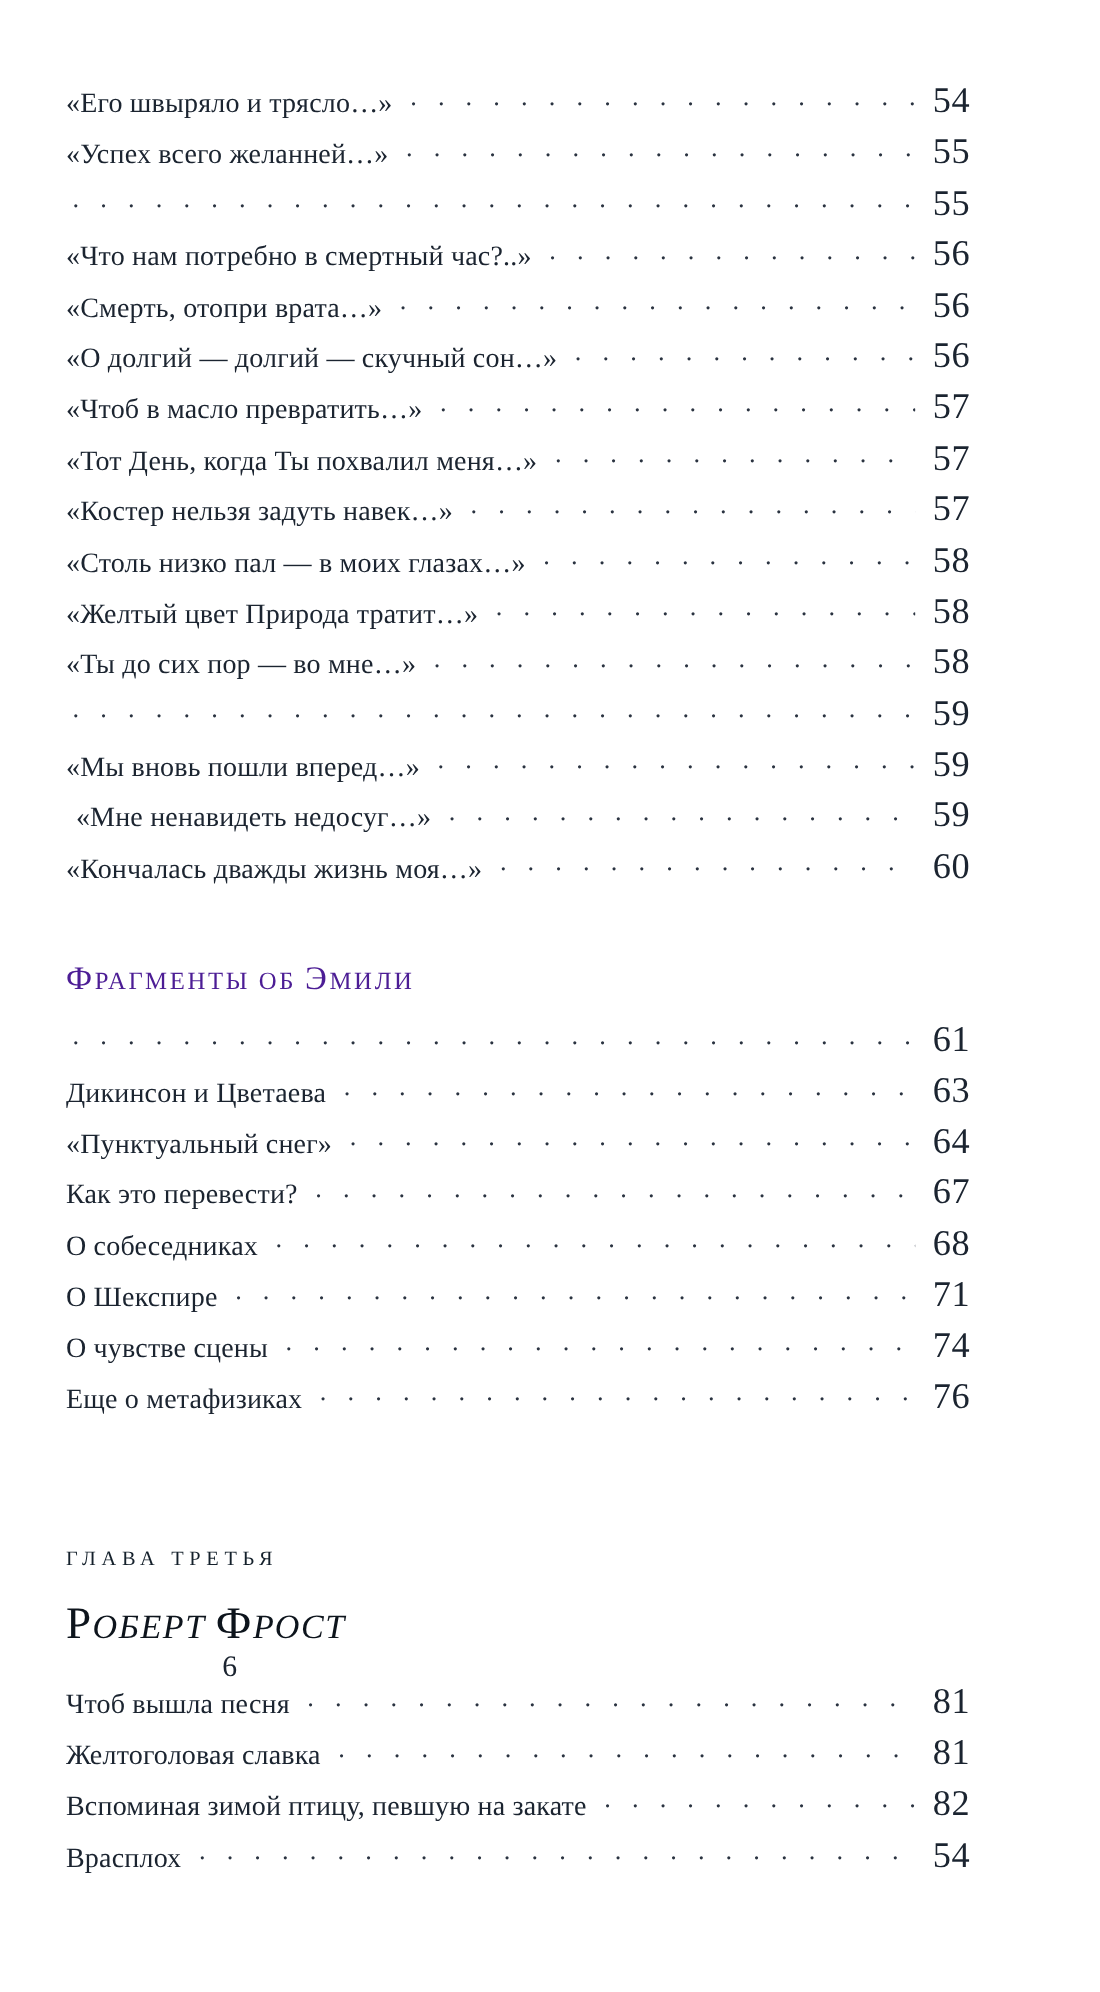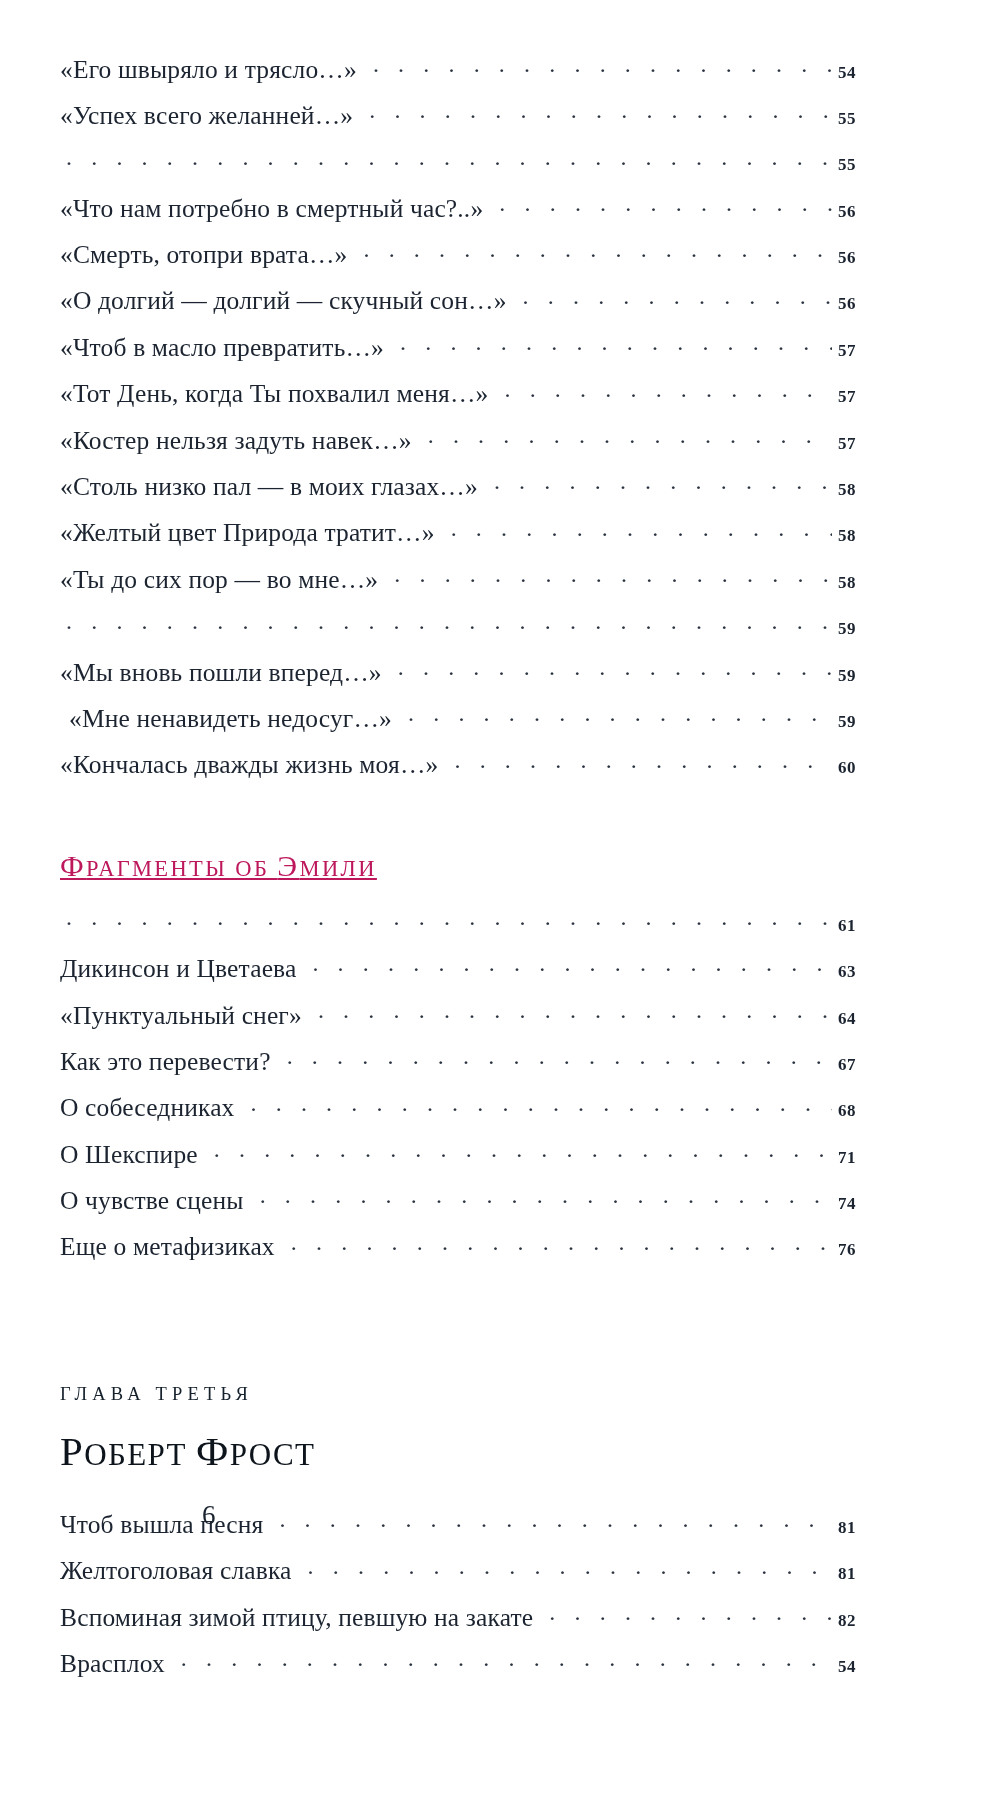--- a/index.html
+++ b/index.html
@@ -16,21 +16,21 @@
     color: #1b2430;
     overflow: hidden;
   }
 
   .page {
     position: absolute;
     left: 0; top: 0;
     width: 1000px;
     height: 1811px;
     box-sizing: border-box;
-    padding: 52px 118px 0 60px;
+    padding: 76px 118px 0 60px;
   }
 
   
   .toc-list {
     list-style: none;
     margin: 0;
     padding: 0;
   }
   .toc-entry {
     display: flex;
@@ -60,36 +60,35 @@
     left: 0;
     bottom: 0.07em;
     white-space: nowrap;
     font-size: 24px;
     letter-spacing: 6.6px;
     color: #2a3340;
   }
   .toc-entry .page-no {
     flex: 0 0 auto;
     width: 44px;
-    font-size: 17px;
+    text-align: right;
+    font-size: 33px;
     color: #1b2430;
     letter-spacing: 0.5px;
-    font-weight: bold;
   }
   .toc-entry.indented .title {
     padding-left: 9px;
   }
 
   
   .section-heading {
     font-size: 26px;
     letter-spacing: 2.4px;
-    color: #be185d;
-    white-space: nowrap;
-    text-decoration: underline;
+    color: #4c1d95;
+    white-space: nowrap;
   }
   .section-heading .cap {
     font-size: 30px;
   }
   .section-heading .sc {
     font-size: 22.5px;
   }
 
   .block-frag-head {
     margin-top: 55px;
@@ -112,20 +111,21 @@
     font-size: 36px;
     letter-spacing: 1.4px;
     color: #0d141c;
     white-space: nowrap;
   }
   .chapter-title .cap {
     font-size: 41px;
   }
   .chapter-title .sc {
     font-size: 31px;
+    font-style: italic;
   }
 
   .block-after-chapter {
     margin-top: 32px;
   }
 
   
   .folio {
     position: absolute;
     left: 202px;

